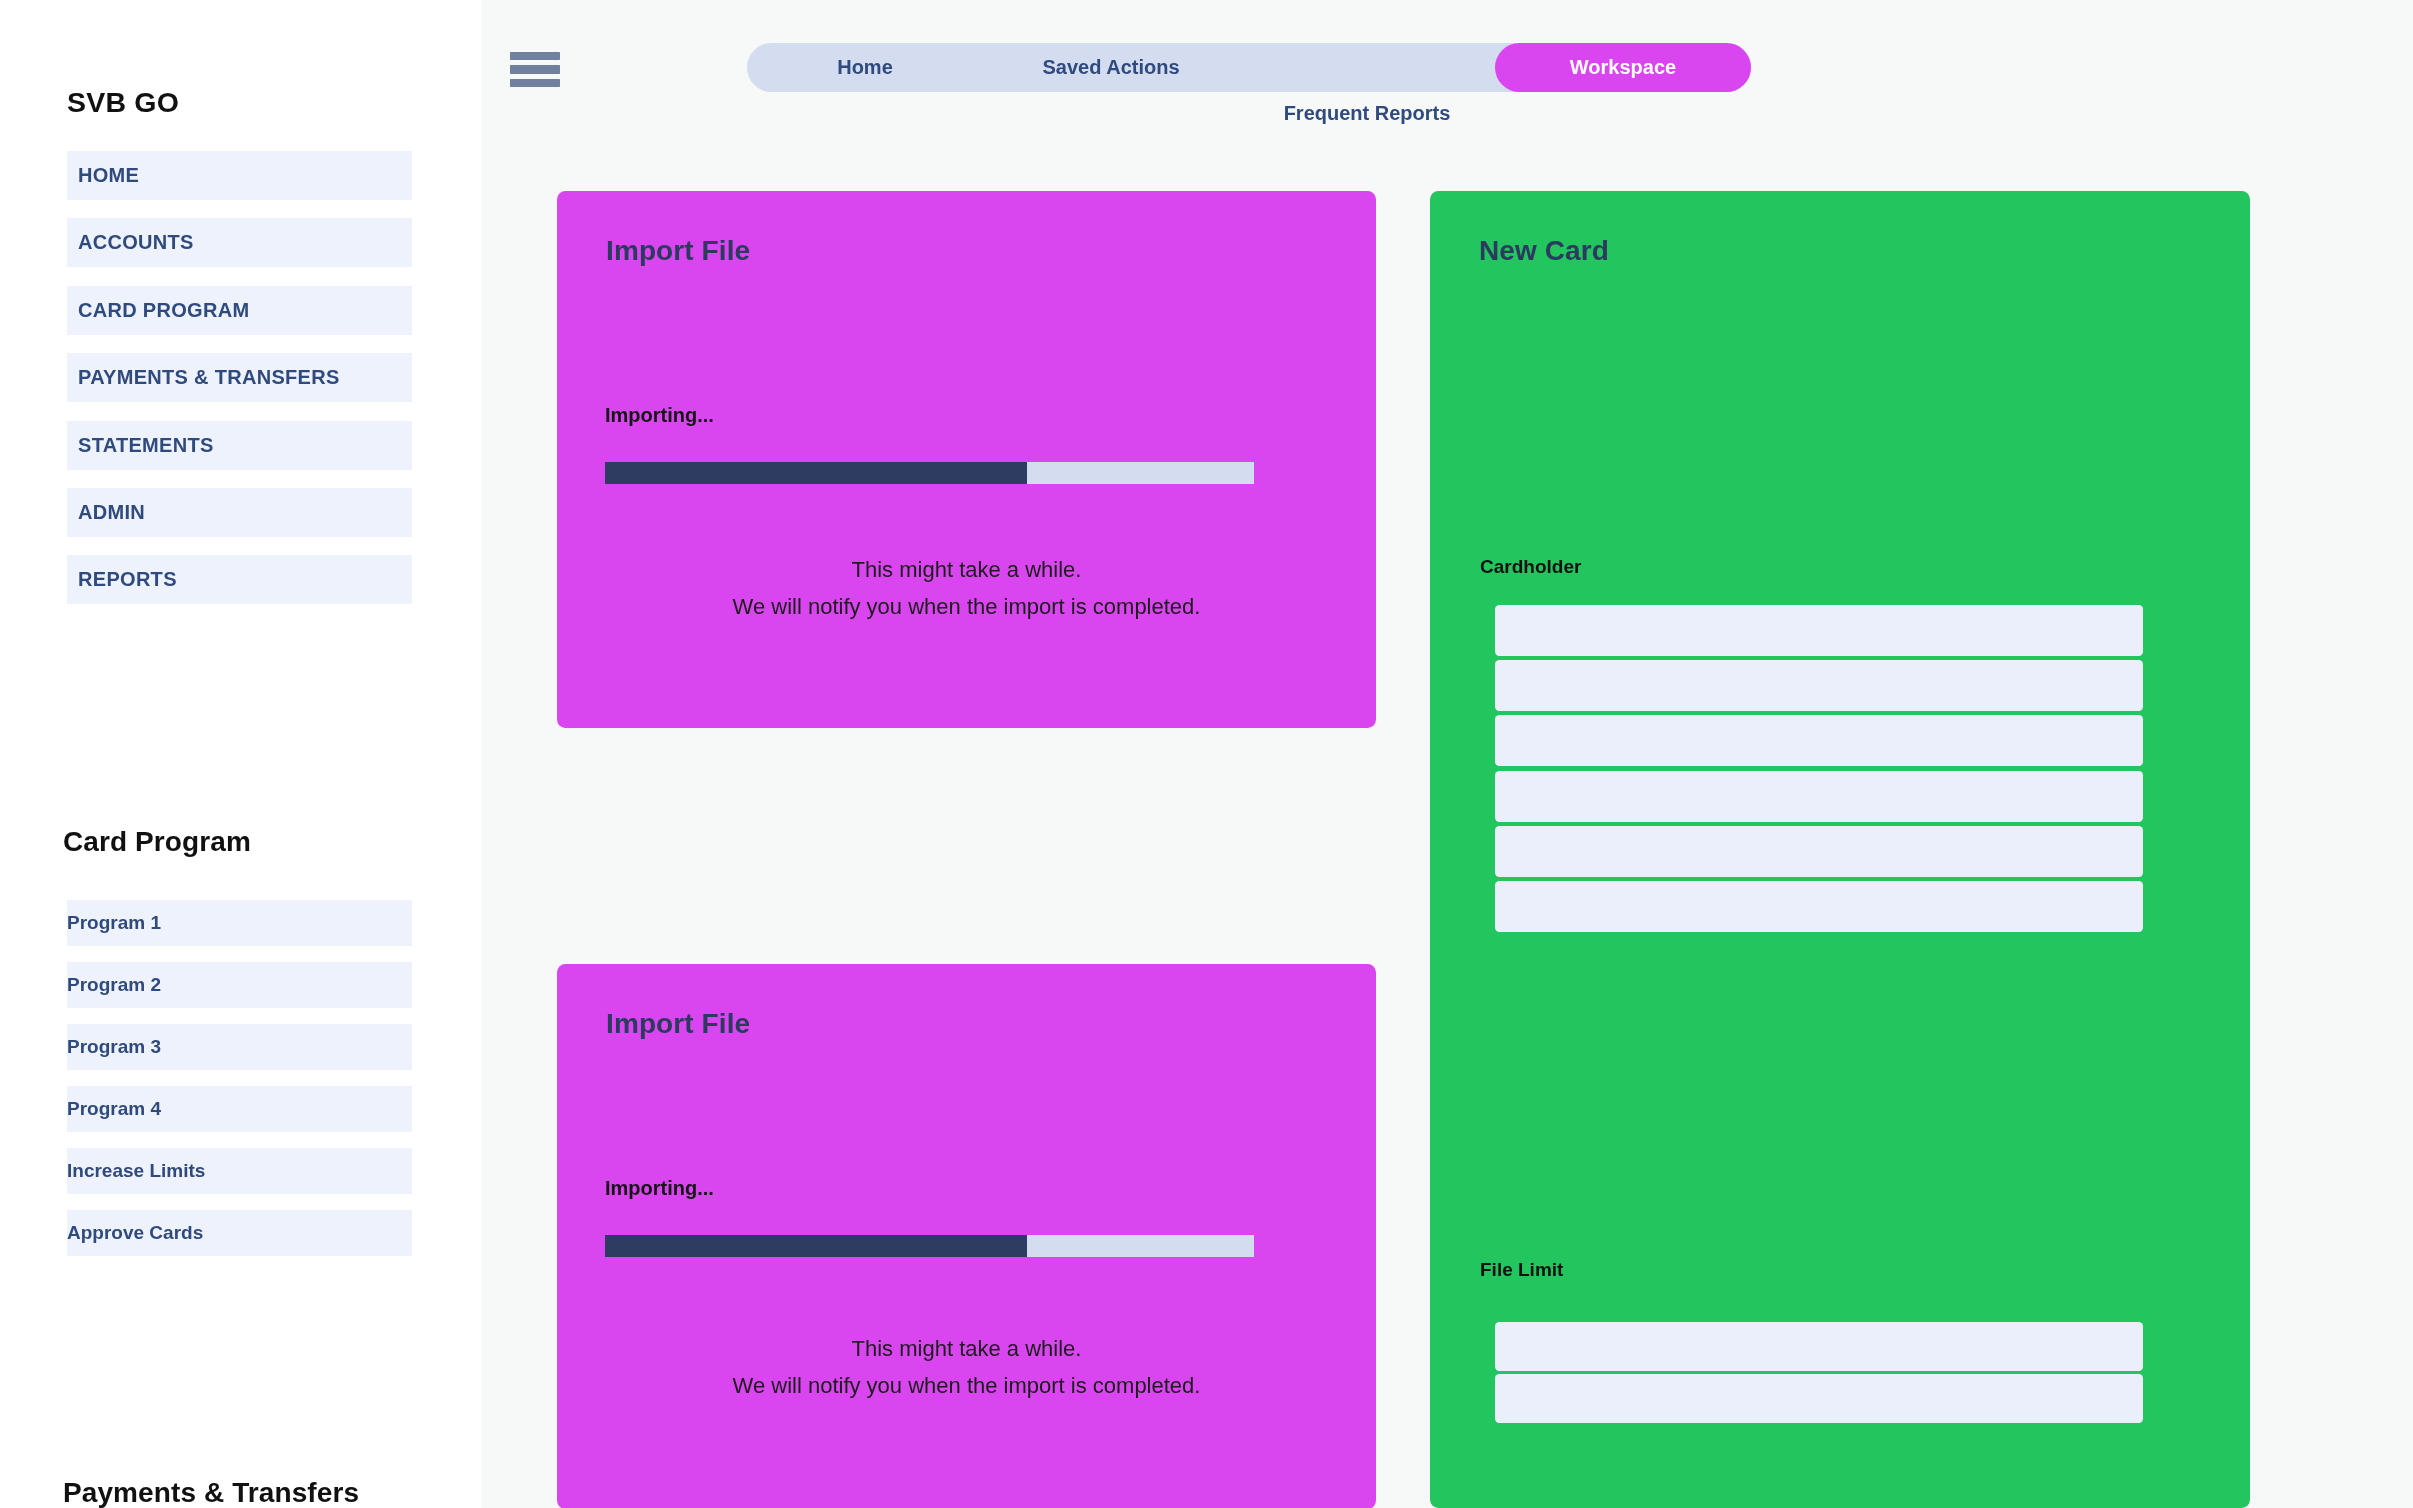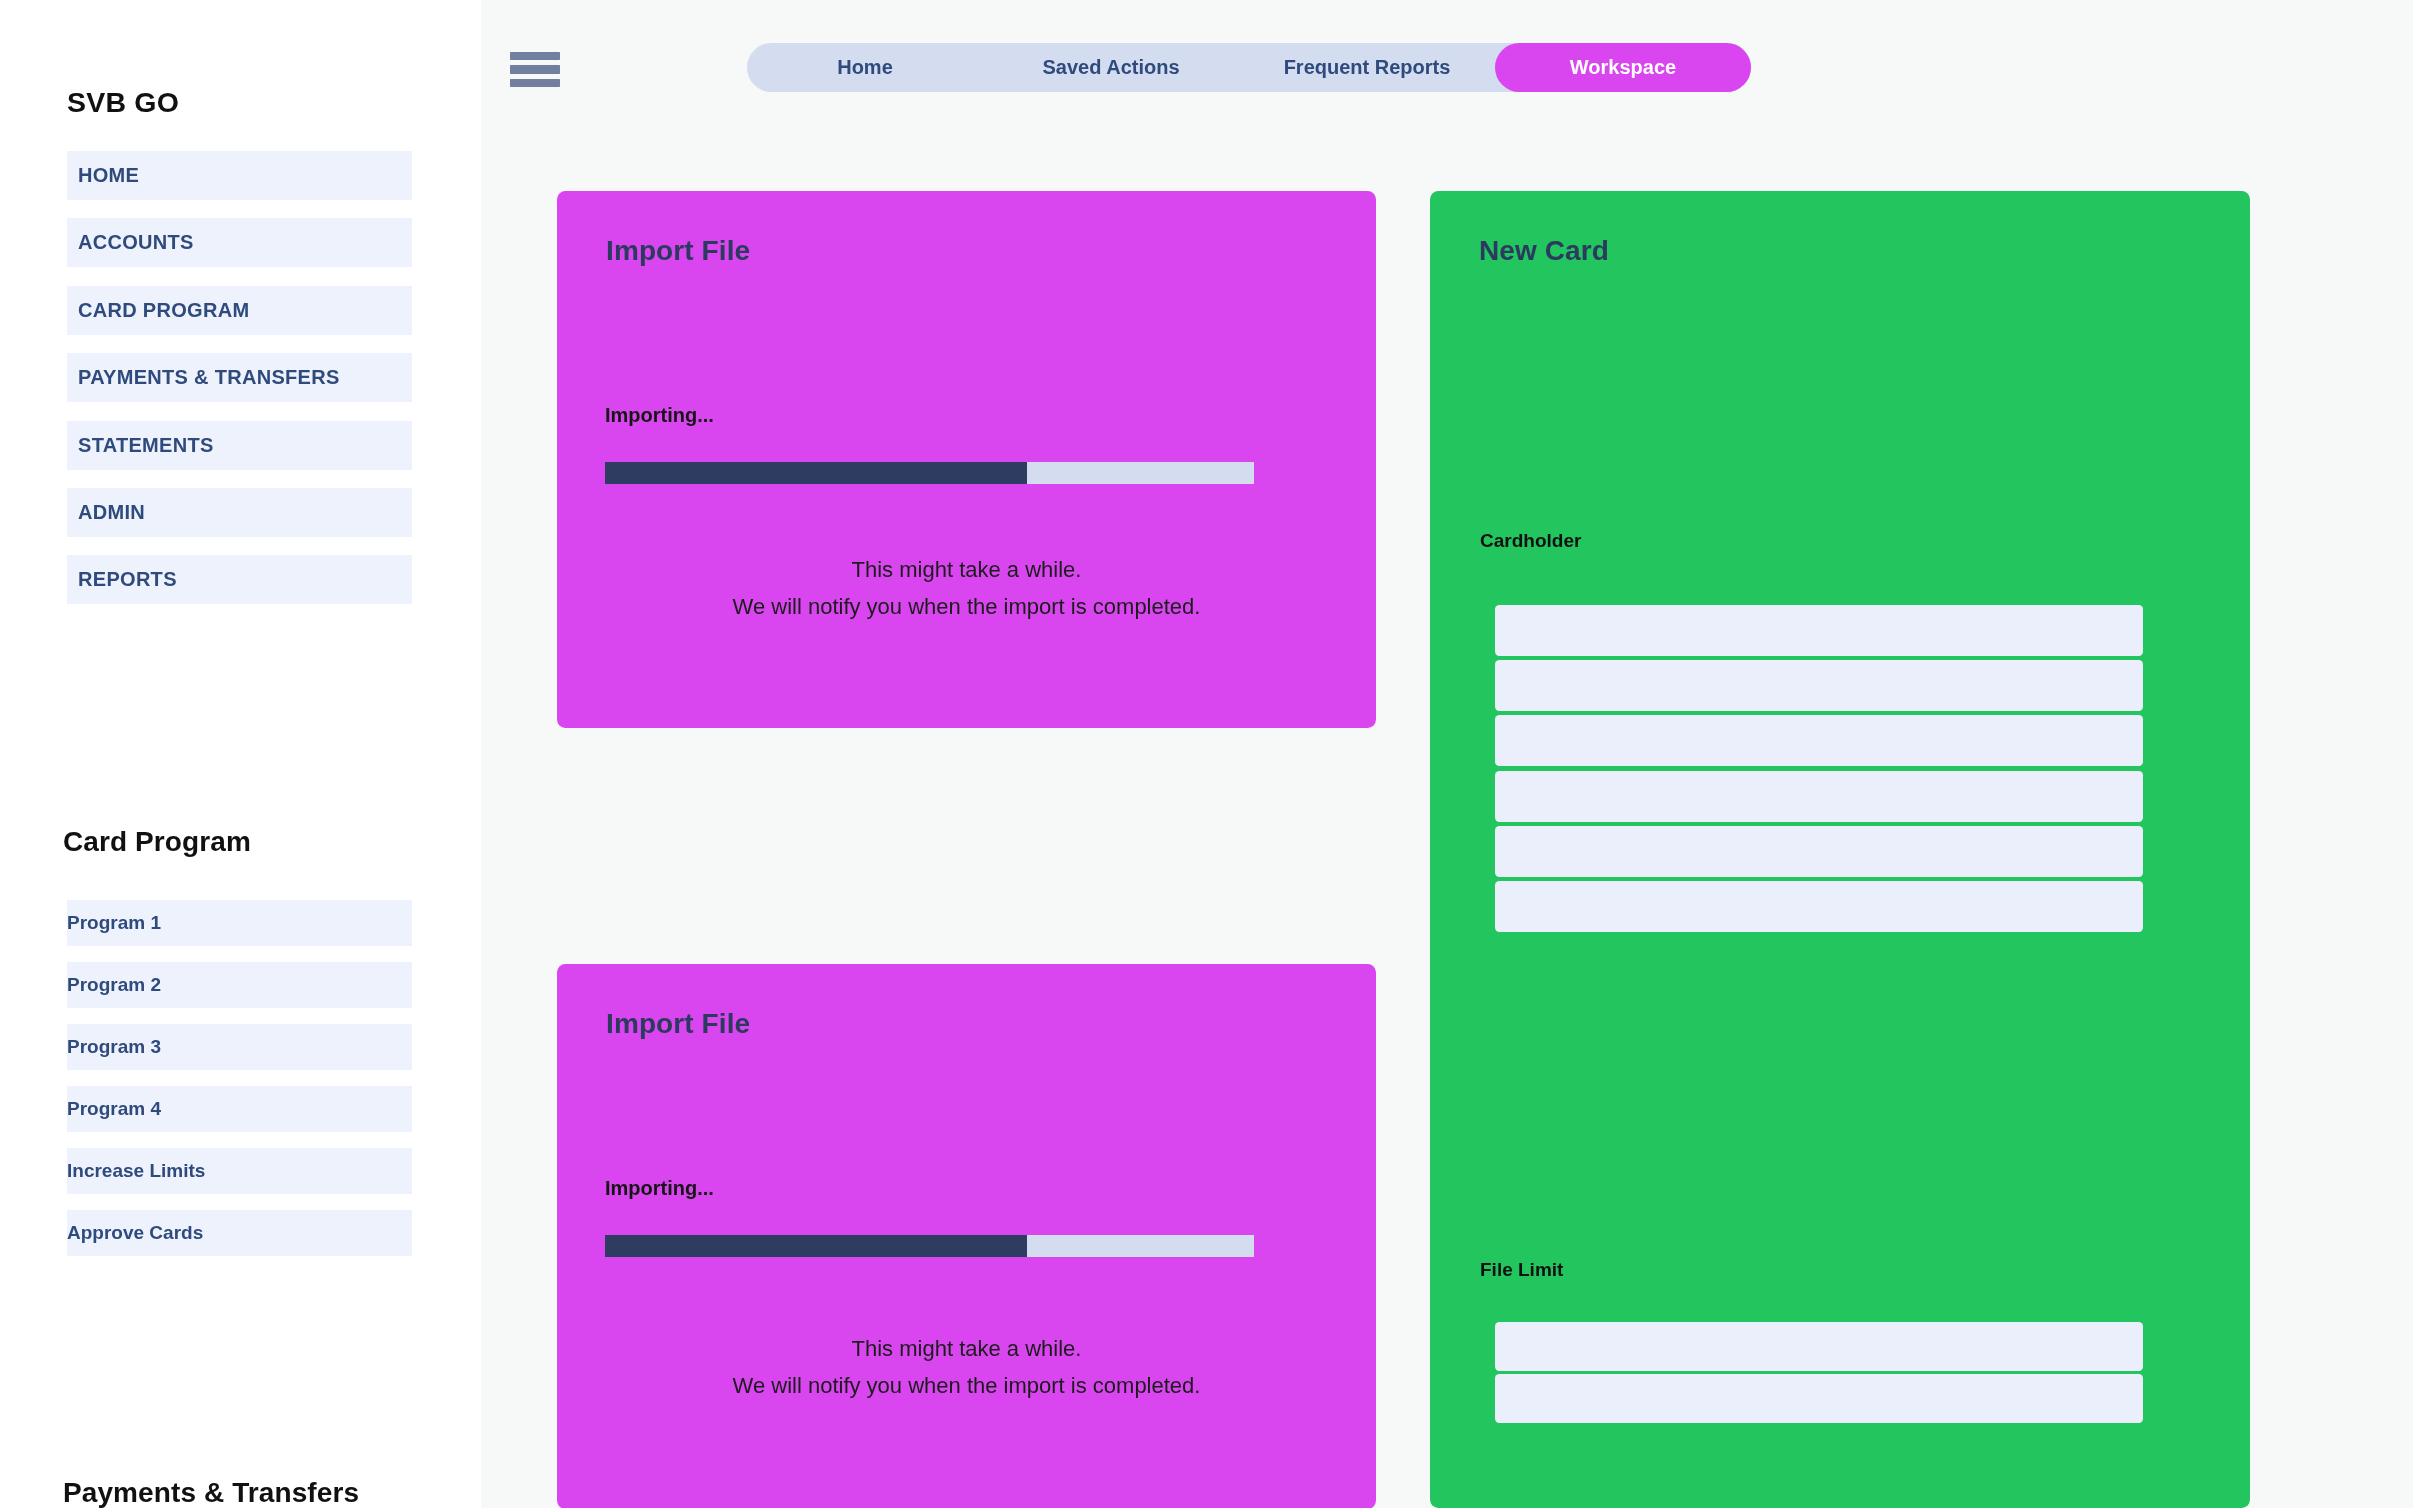--- a/index.html
+++ b/index.html
@@ -144,21 +144,21 @@
     color: #2f4a7d;
     font-size: 20px;
     font-weight: 700;
     cursor: pointer;
     white-space: nowrap;
     border-radius: 34px;
     height: 49px;
   }
   .pill-tab.t0 { width: 236px; }
   .pill-tab.t1 { width: 256px; }
-  .pill-tab.t2 { width: 256px; }
+  .pill-tab.t2 { width: 256px; margin-top: 46px; }
   .pill-tab.active {
     background: #d946ef;
     color: #ffffff;
     width: 256px;
     border-radius: 34px;
   }
 
   
   .card {
     position: absolute;
@@ -225,21 +225,21 @@
   }
   #newcard-panel .card-title { left: 49px; top: 44px; }
 
   .field-group-label {
     position: absolute;
     left: 50px;
     font-size: 19px;
     font-weight: 700;
     color: #111111;
   }
-  #cardholder-label { top: 339px; }
+  #cardholder-label { top: 365px; }
   #spendlimit-label { top: 1068px; }
 
   .skeleton-stack {
     position: absolute;
     left: 65px;
     width: 648px;
     display: flex;
     flex-direction: column;
   }
   #cardholder-rows { top: 414px; gap: 4.2px; }

